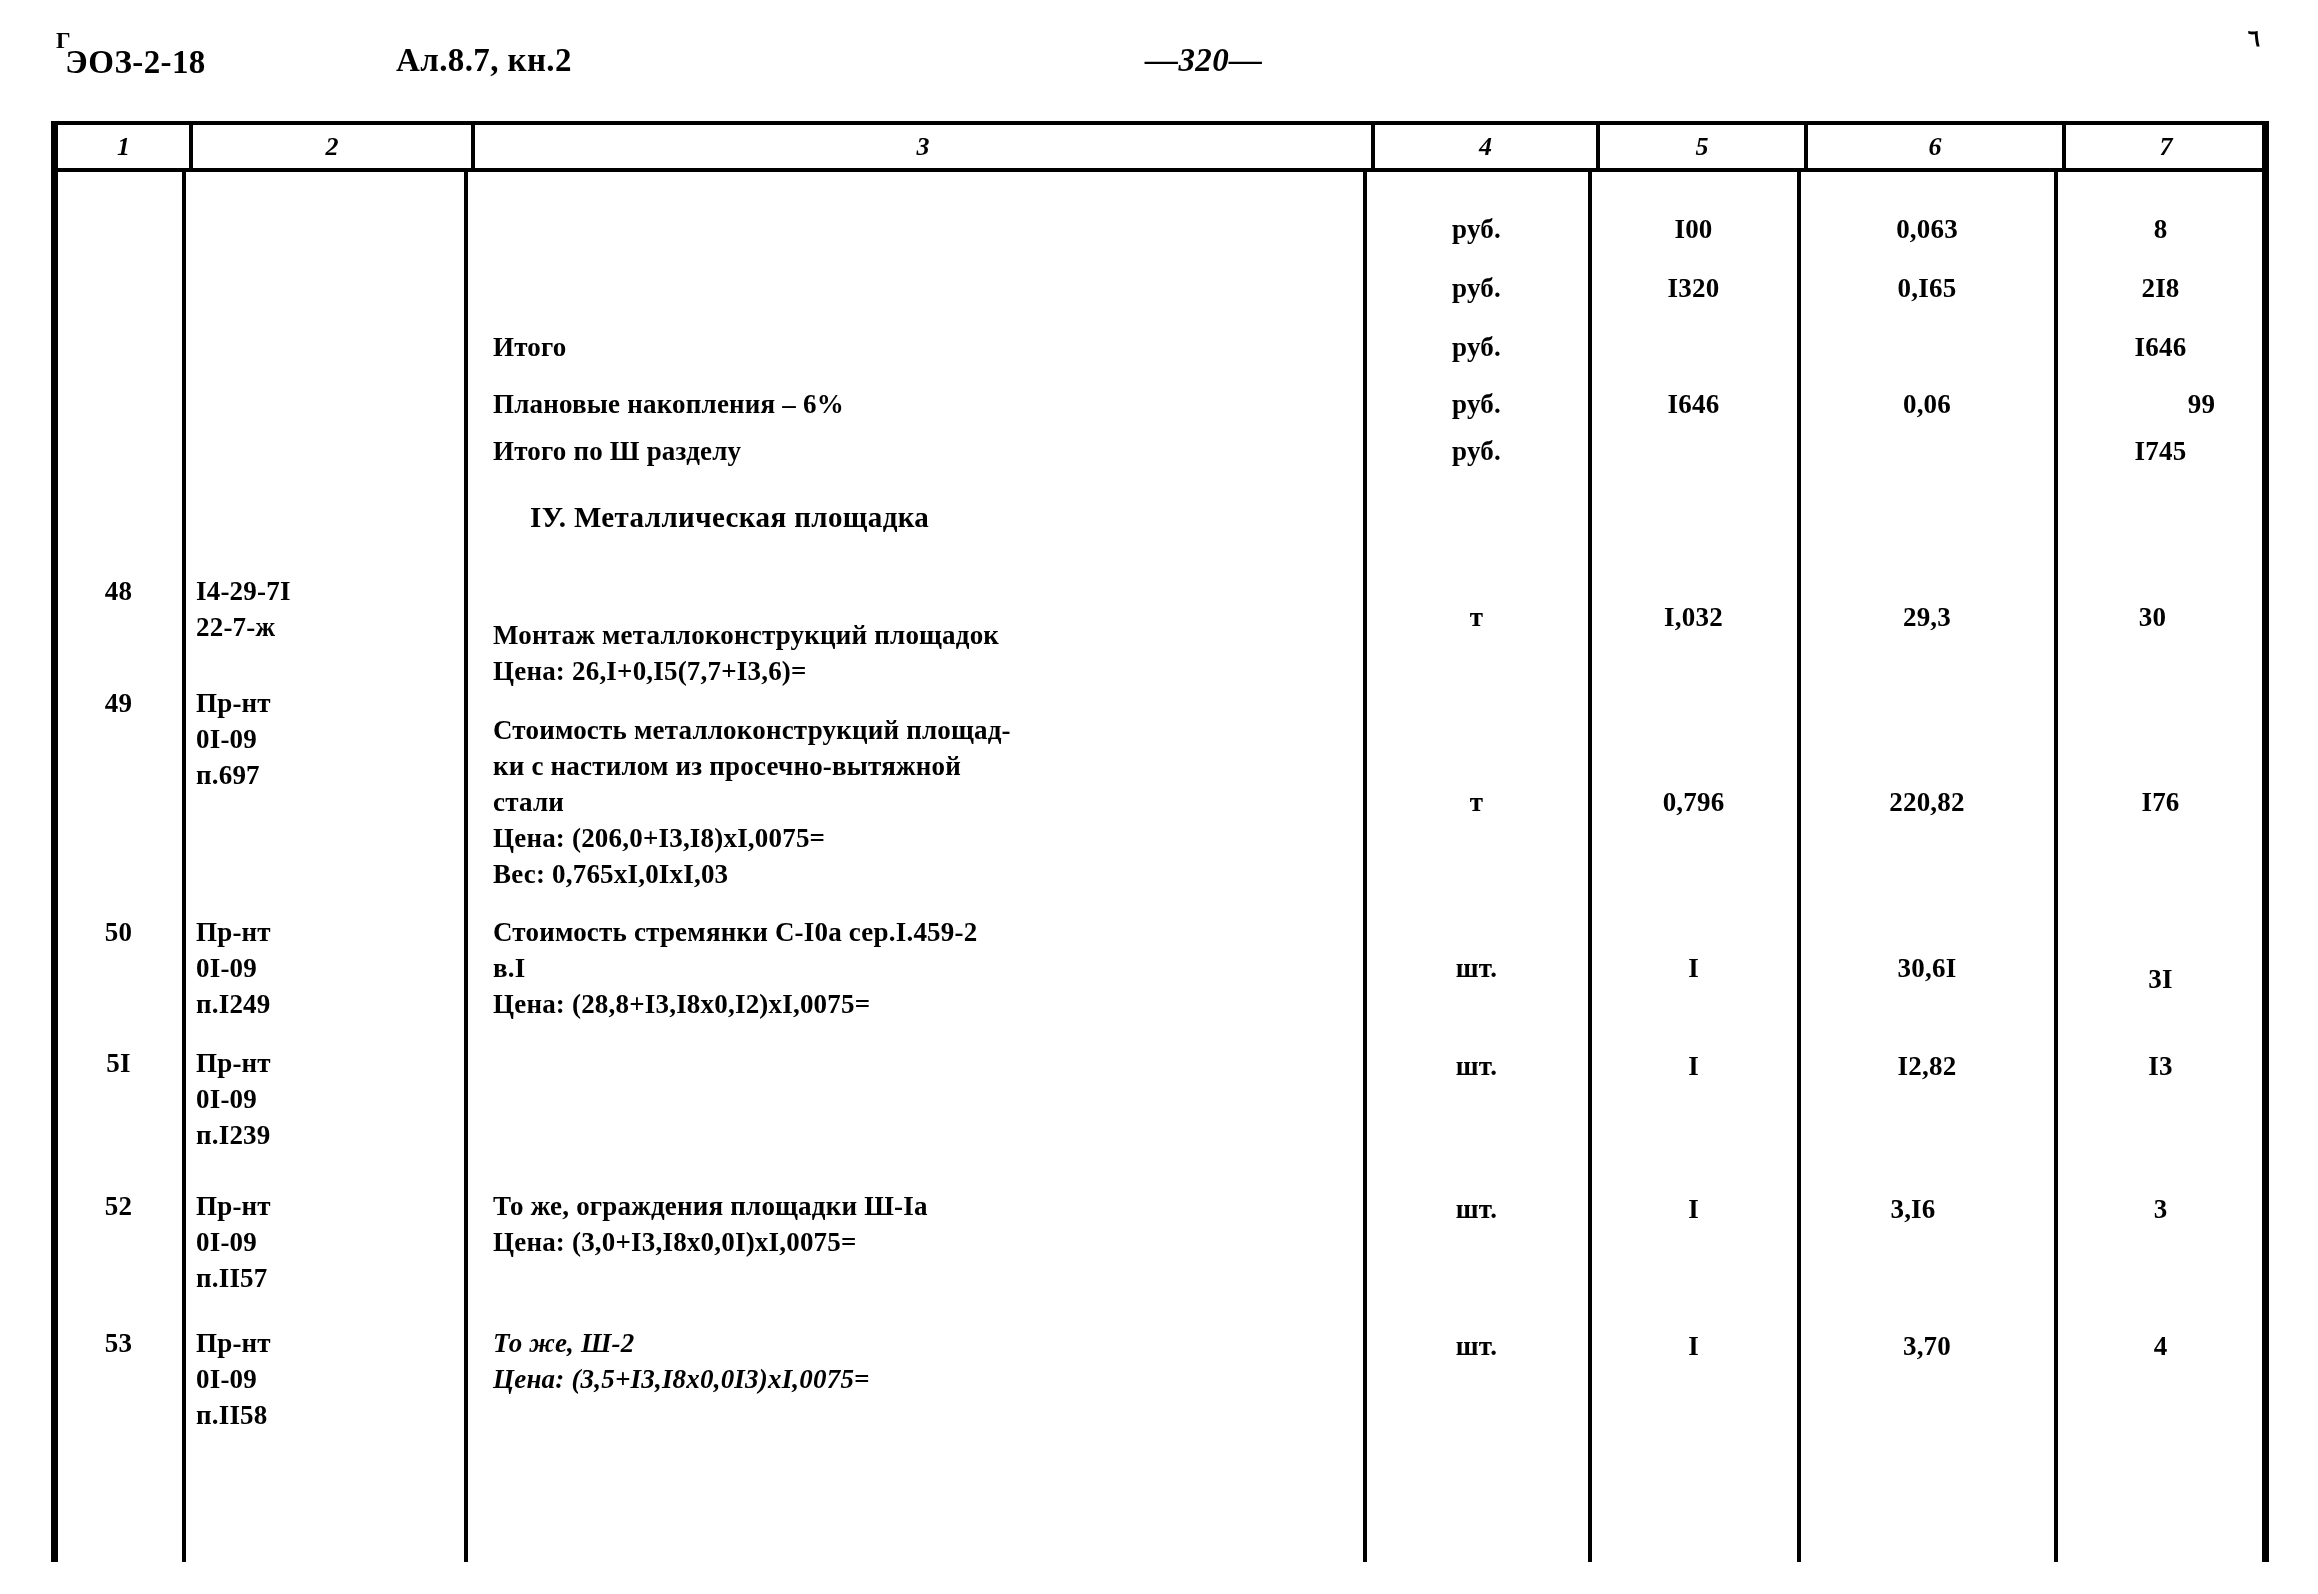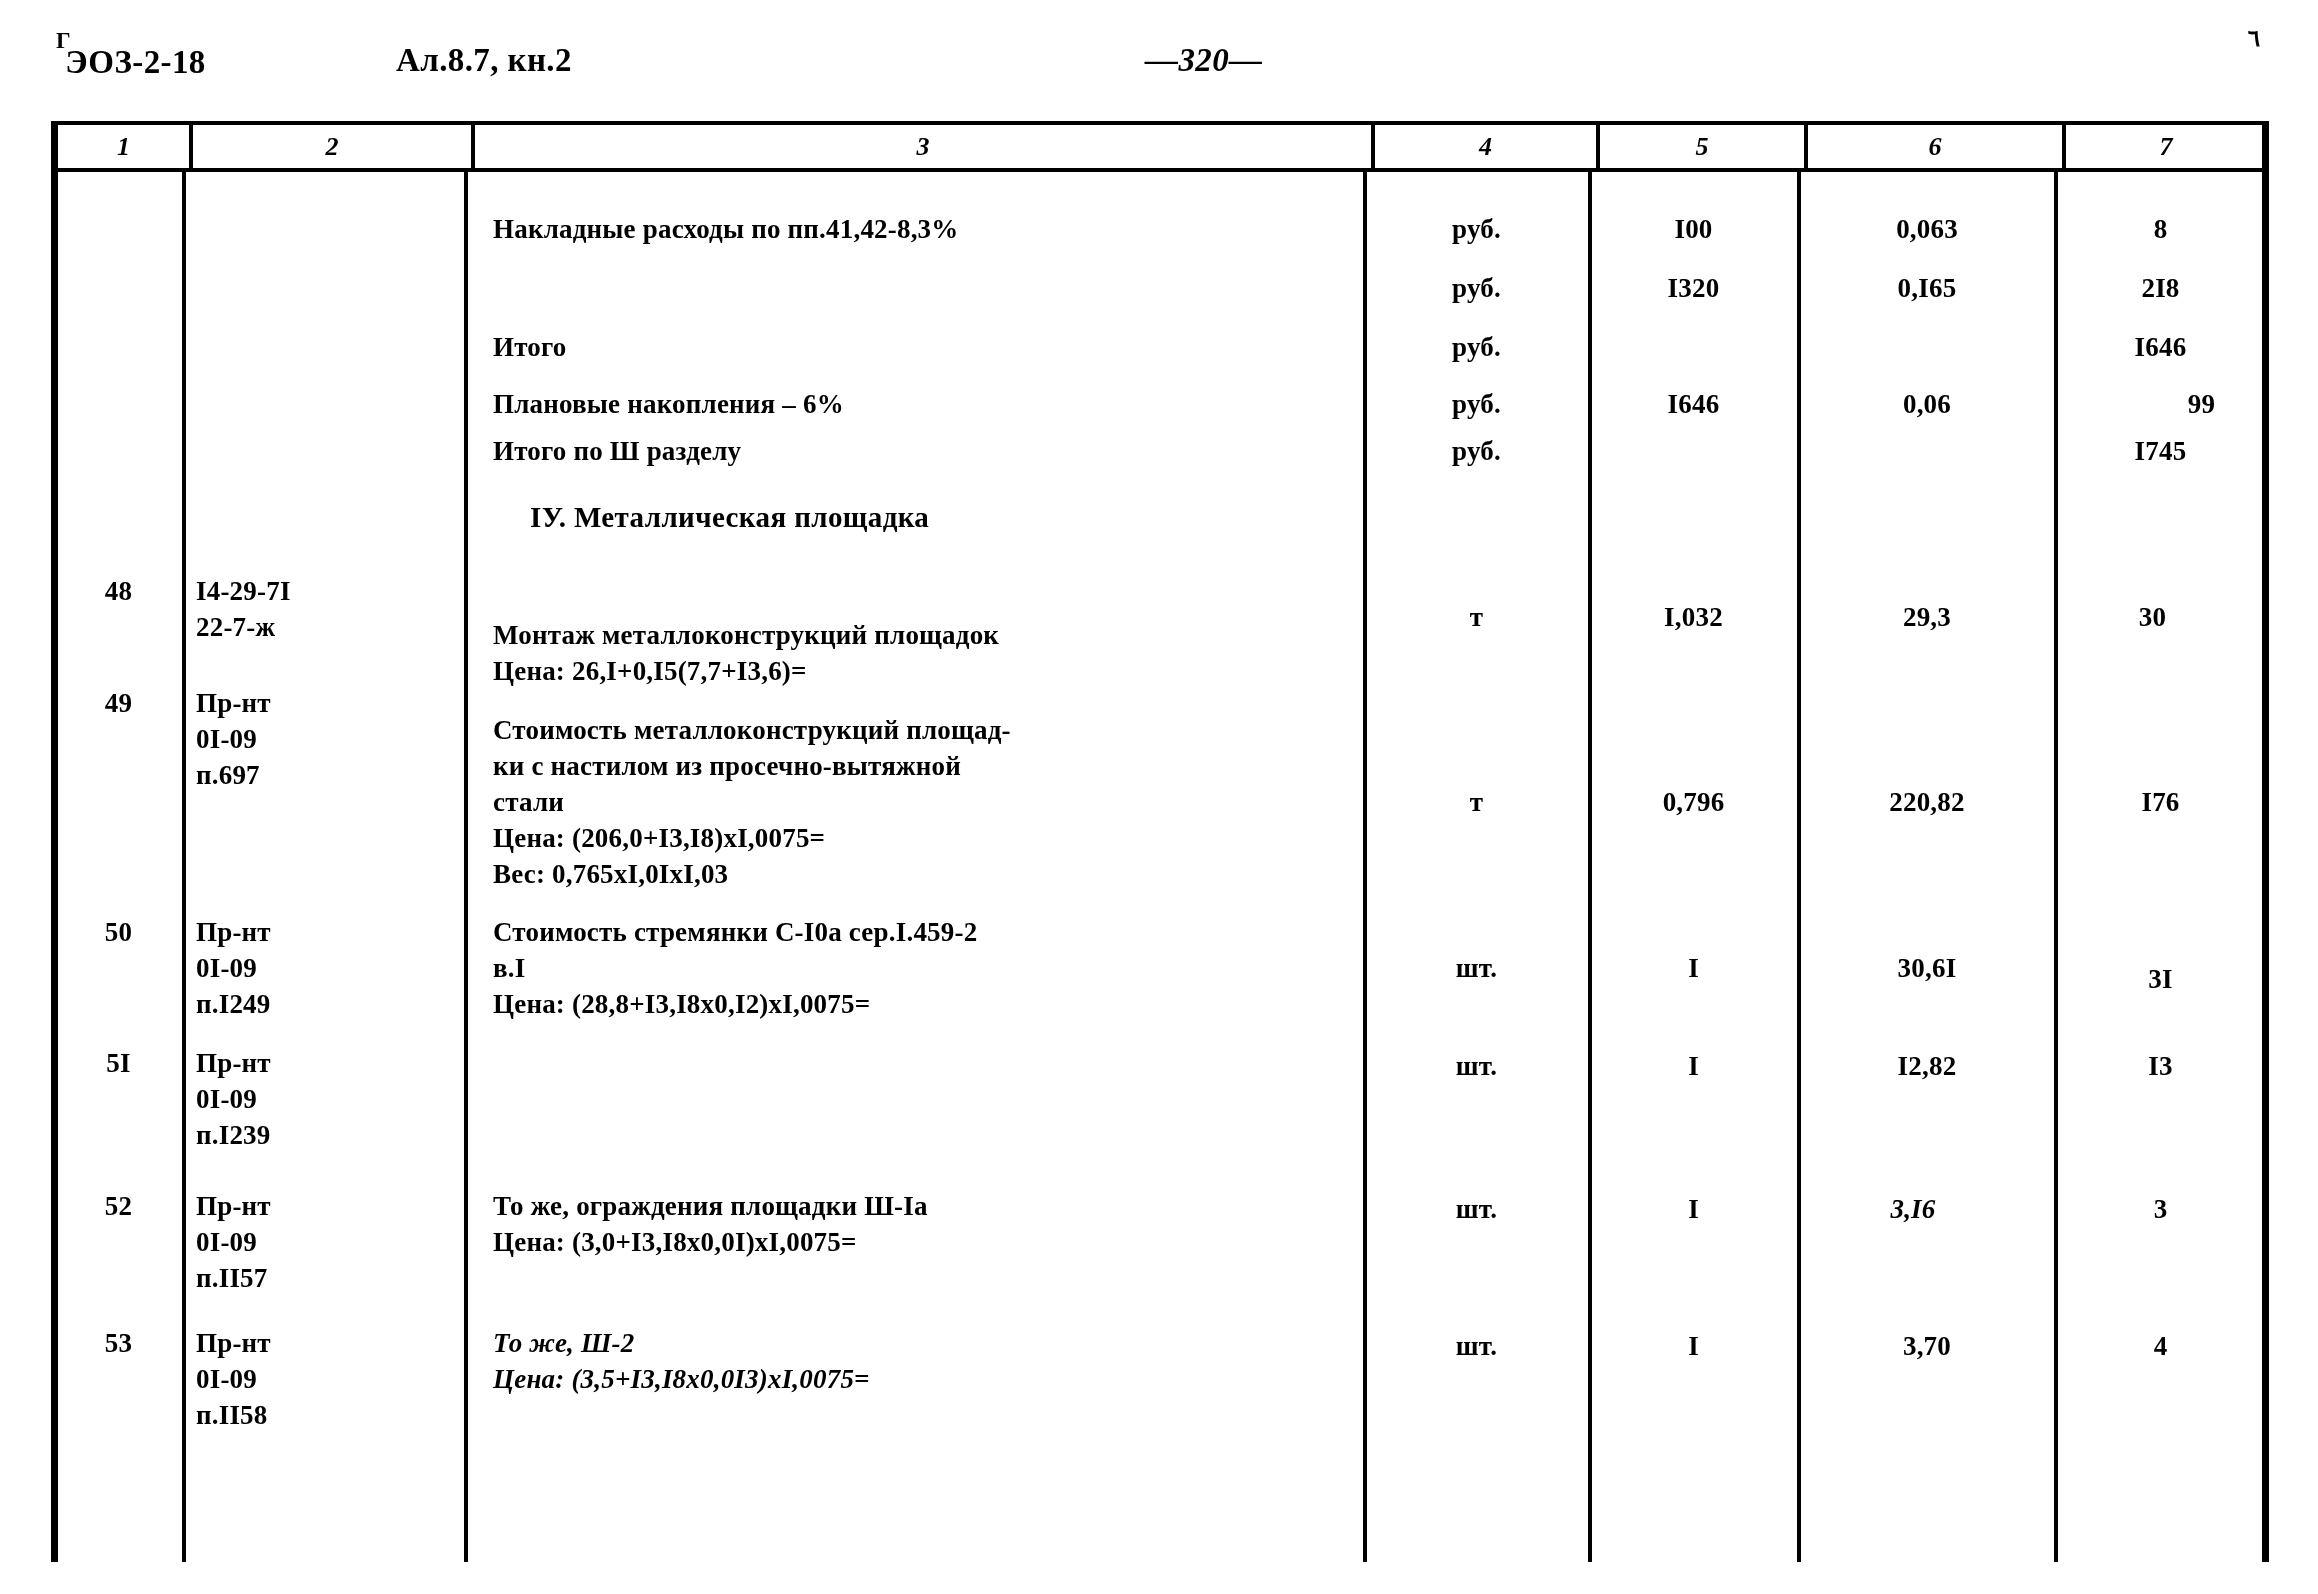--- a/index.html
+++ b/index.html
@@ -157,21 +157,20 @@
 
   <div class="vrule" style="left:51px;  top:172px; height:1390px; width:6.5px;"></div>
   <div class="vrule" style="left:2262px; top:172px; height:1390px; width:6.5px;"></div>
   <div class="vrule" style="left:182px; top:172px; height:1390px;"></div>
   <div class="vrule" style="left:464px; top:172px; height:1390px;"></div>
   <div class="vrule" style="left:1363px; top:172px; height:1390px;"></div>
   <div class="vrule" style="left:1588px; top:172px; height:1390px;"></div>
   <div class="vrule" style="left:1797px; top:172px; height:1390px;"></div>
   <div class="vrule" style="left:2054px; top:172px; height:1390px;"></div>
 
-  <div class="txt c3" style="left:493px; top:211px;">Накладные расходы по пп.41,42-8,3%</div>
   <div class="txt c4" style="left:1367px; top:211px; width:219px;">руб.</div>
   <div class="txt c5" style="left:1592px; top:211px; width:203px;">I00</div>
   <div class="txt c6" style="left:1801px; top:211px; width:252px;">0,063</div>
   <div class="txt c7" style="left:2059px; top:211px; width:203px;">8</div>
 
   <div class="txt c4" style="left:1367px; top:270px; width:219px;">руб.</div>
   <div class="txt c5" style="left:1592px; top:270px; width:203px;">I320</div>
   <div class="txt c6" style="left:1801px; top:270px; width:252px;">0,I65</div>
   <div class="txt c7" style="left:2059px; top:270px; width:203px;">2I8</div>
 
@@ -237,21 +236,21 @@
   <div class="txt c7" style="left:2059px; top:1048px; width:203px;">I3</div>
 
   <div class="txt c1" style="left:59px; top:1188px; width:119px;">52</div>
   <div class="txt c2" style="left:196px; top:1188px;">Пр-нт
 0I-09
 п.II57</div>
   <div class="txt c3" style="left:493px; top:1188px;">То же, ограждения площадки Ш-Iа
 Цена: (3,0+I3,I8x0,0I)xI,0075=</div>
   <div class="txt c4" style="left:1367px; top:1191px; width:219px;">шт.</div>
   <div class="txt c5" style="left:1592px; top:1191px; width:203px;">I</div>
-  <div class="txt c6" style="left:1801px; top:1191px; width:224px;font-style:italic;">3,I6</div>
+  <div class="txt c6" style="left:1801px; top:1191px; width:224px;">3,I6</div>
   <div class="txt c7" style="left:2059px; top:1191px; width:203px;">3</div>
 
   <div class="txt c1" style="left:59px; top:1325px; width:119px;">53</div>
   <div class="txt c2" style="left:196px; top:1325px;">Пр-нт
 0I-09
 п.II58</div>
   <div class="txt c3" style="left:493px; top:1325px;font-style:italic;">То же, Ш-2
 Цена: (3,5+I3,I8x0,0I3)xI,0075=</div>
   <div class="txt c4" style="left:1367px; top:1328px; width:219px;">шт.</div>
   <div class="txt c5" style="left:1592px; top:1328px; width:203px;">I</div>

